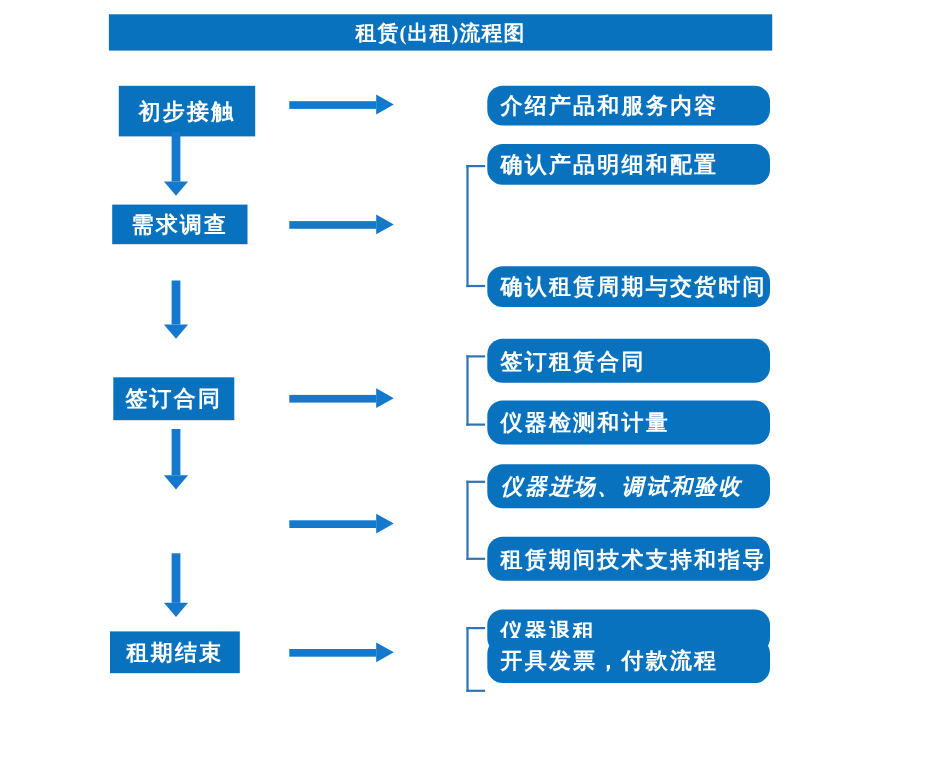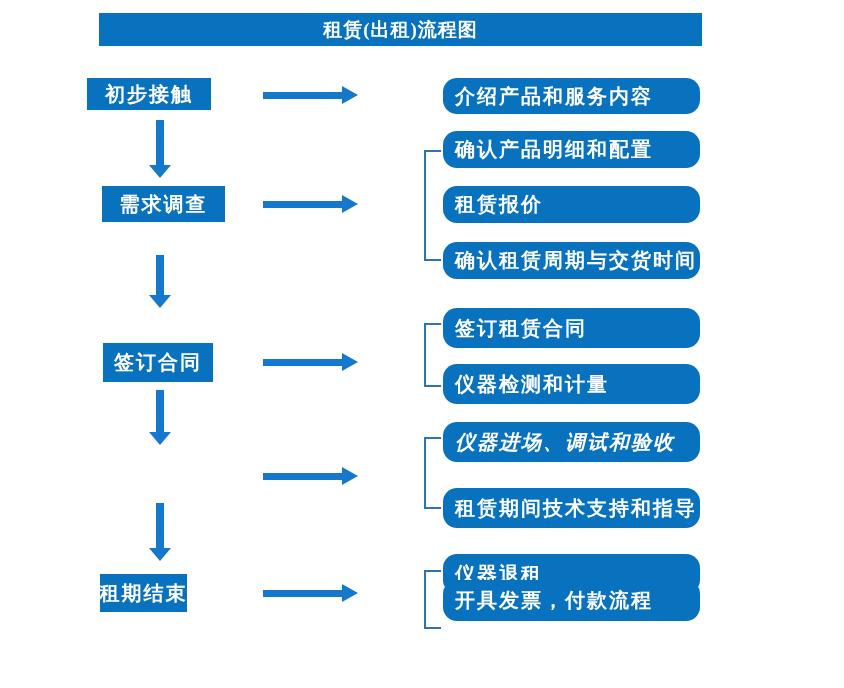--- a/index.html
+++ b/index.html
@@ -90,24 +90,24 @@
 </style>
 </head>
 <body>
 
 <div class="canvas">
 
   <div class="titlebar" style="left:99px; top:13px; width:603px; height:33px;">
     <span class="titletext">租赁(出租)流程图</span>
   </div>
 
-  <div class="lbox" style="left:87px; top:78px; width:124px; height:32px;">初步接触</div>
+  <div class="lbox" style="left:108px; top:78px; width:124px; height:46px;">初步接触</div>
   <div class="lbox" style="left:102px; top:186px; width:123px; height:36px;">需求调查</div>
   <div class="lbox" style="left:103px; top:343px; width:110px; height:39px;">签订合同</div>
-  <div class="lbox" style="left:100px; top:574px; width:87px; height:38px;">租期结束</div>
+  <div class="lbox" style="left:100px; top:574px; width:118px; height:38px;">租期结束</div>
 
   <div class="v-arrow" style="left:149px; top:120px; height:58px;">
     <div class="v-shaft"></div>
     <div class="v-head"></div>
   </div>
   <div class="v-arrow" style="left:149px; top:255px; height:53px;">
     <div class="v-shaft"></div>
     <div class="v-head"></div>
   </div>
   <div class="v-arrow" style="left:149px; top:390px; height:55px;">
@@ -141,21 +141,20 @@
   </div>
 
   <div class="bracket" style="left:424px; top:150px; height:111px;"></div>
   <div class="bracket" style="left:424px; top:323px; height:64px;"></div>
   <div class="bracket" style="left:424px; top:437px; height:72px;"></div>
   <div class="bracket" style="left:424px; top:570px; height:59px;"></div>
 
   <div class="rbox" style="left:443px; top:78px; width:257px; height:36px;">介绍产品和服务内容</div>
 
   <div class="rbox" style="left:443px; top:131px; width:257px; height:37px;">确认产品明细和配置</div>
-  <div class="rbox" style="left:443px; top:186px; width:257px; height:37px;">租赁报价</div>
   <div class="rbox" style="left:443px; top:308px; width:257px; height:40px;">签订租赁合同</div>
 
   <div class="rbox" style="left:443px; top:242px; width:257px; height:37px;">确认租赁周期与交货时间</div>
   <div class="rbox" style="left:443px; top:364px; width:257px; height:40px;">仪器检测和计量</div>
 
   <div class="rbox" style="left:443px; top:422px; width:257px; height:40px;font-style:italic;">仪器进场、调试和验收</div>
   <div class="rbox" style="left:443px; top:488px; width:257px; height:40px;">租赁期间技术支持和指导</div>
 
   <div class="rbox" style="left:443px; top:554px; width:257px; height:40px;">仪器退租</div>
   <div class="rbox" style="left:443px; top:580px; width:257px; height:41px;">开具发票，付款流程</div>

